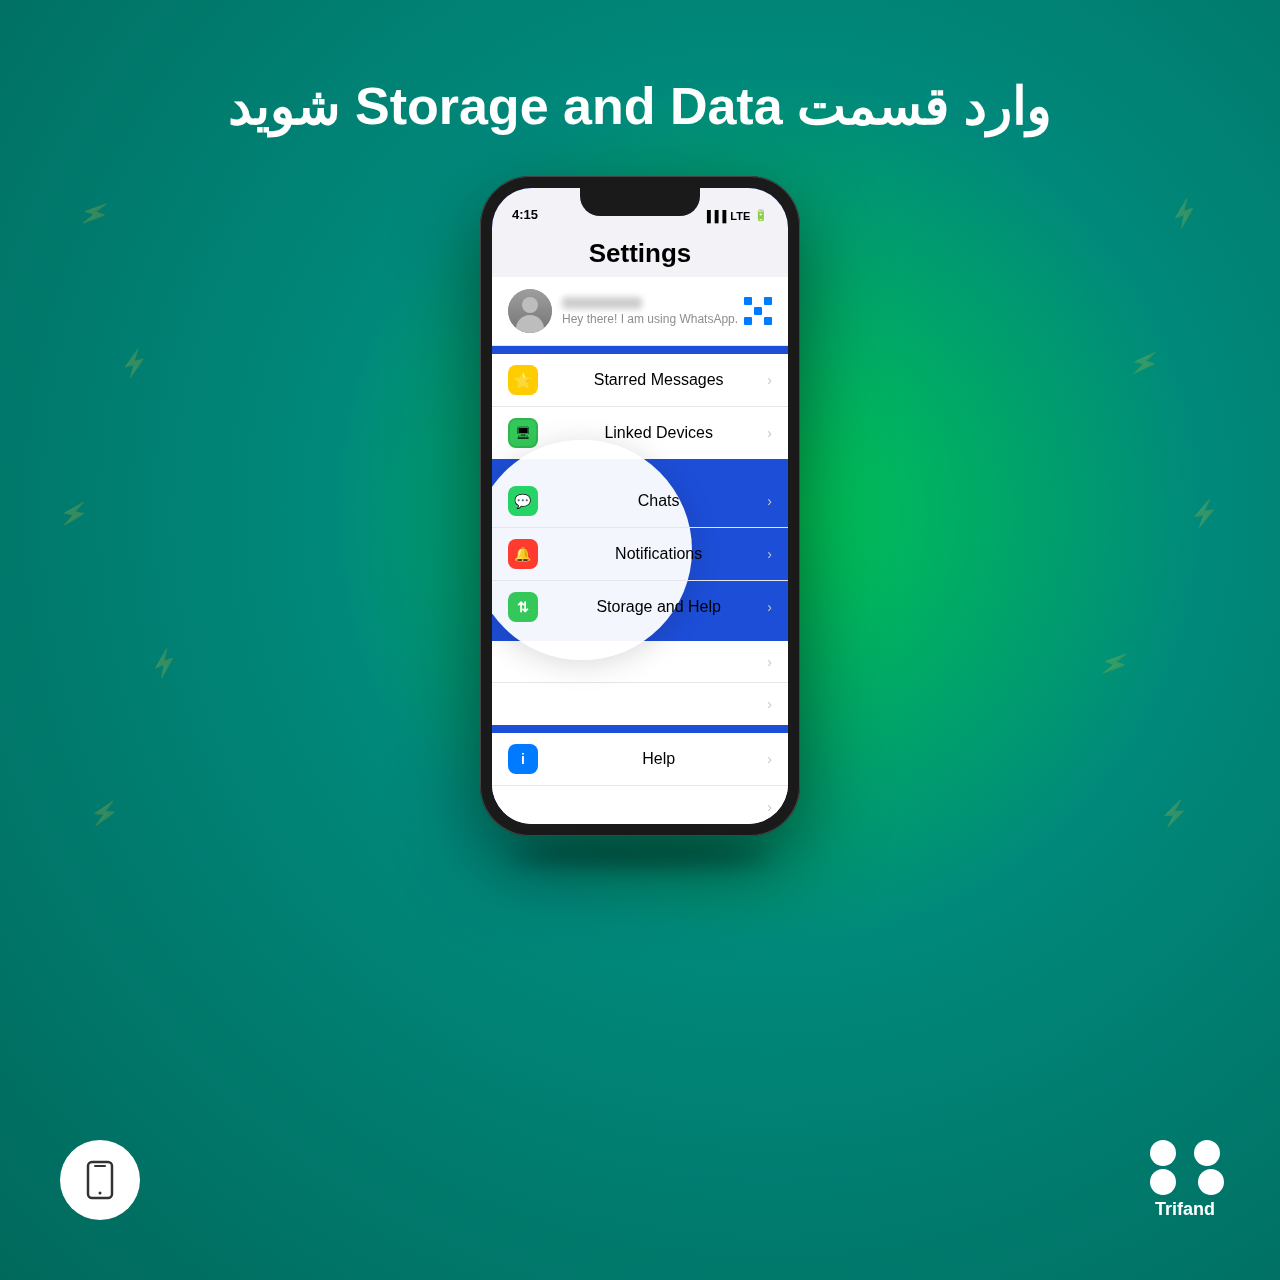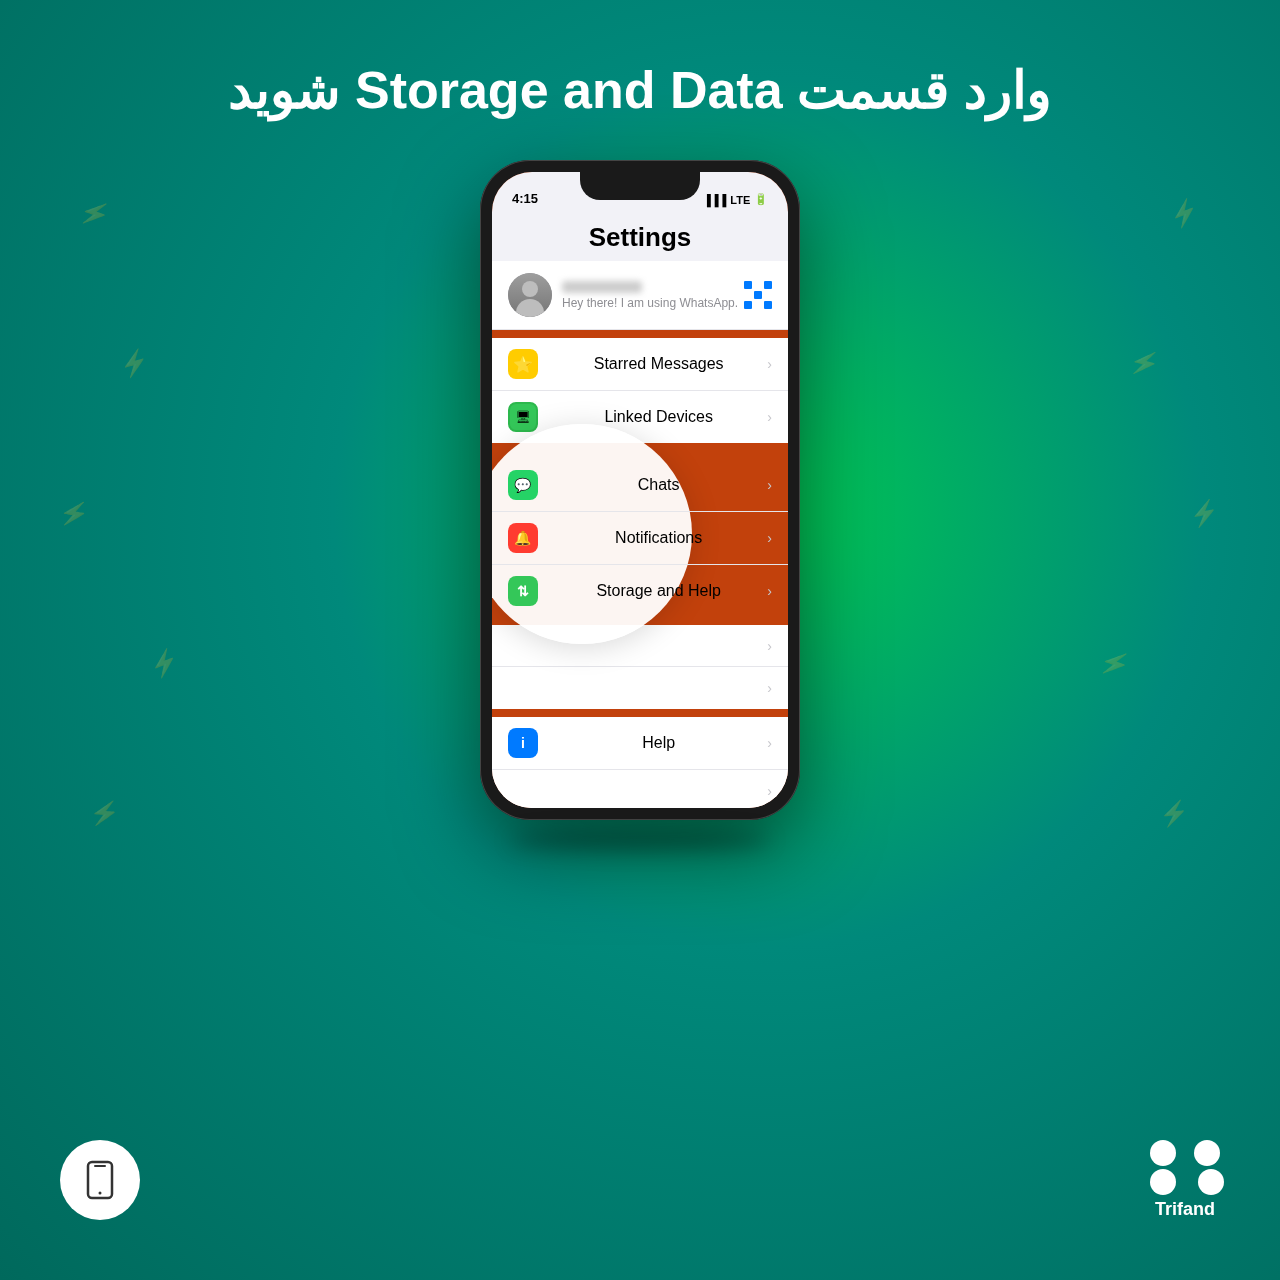--- a/index.html
+++ b/index.html
@@ -19,21 +19,21 @@
     
     .bg-decorations {
       position: absolute;
       inset: 0;
       pointer-events: none;
       overflow: hidden;
     }
 
     
     .page-title {
-      margin-top: 60px;
+      margin-top: 76px;
       color: white;
       font-size: 52px;
       font-weight: 700;
       text-align: left;
       direction: rtl;
       z-index: 10;
     }
 
     
     .phone-wrapper {
@@ -60,21 +60,21 @@
       width: 260px;
       height: 20px;
       background: rgba(0,0,0,0.3);
       border-radius: 50%;
       filter: blur(10px);
     }
 
     .phone-screen {
       width: 100%;
       height: 100%;
-      background: #c2410c;
+      background: #1d4ed8;
       border-radius: 40px;
       overflow: hidden;
       position: relative;
     }
 
     
     .notch {
       position: absolute;
       top: 0;
       left: 50%;

